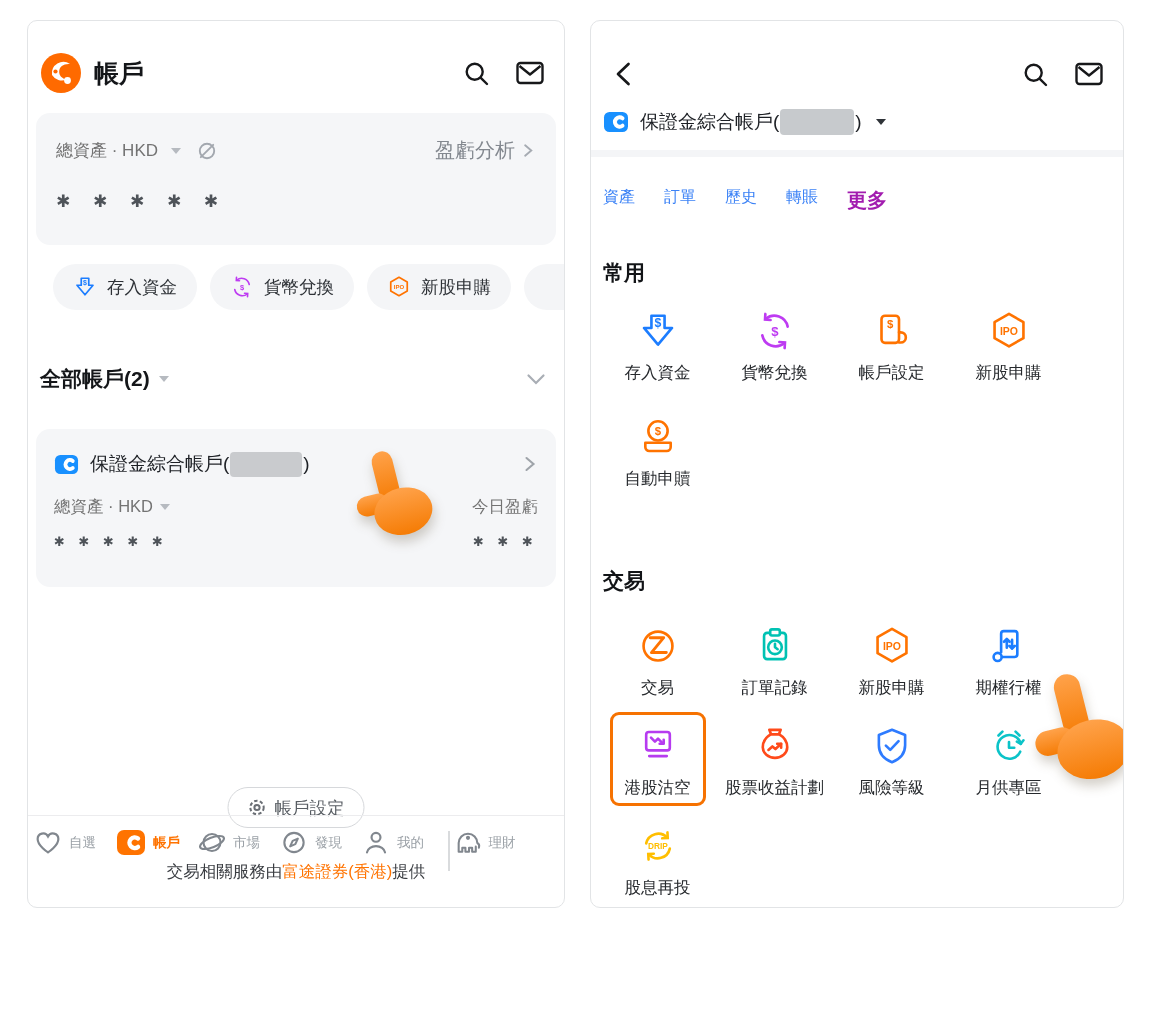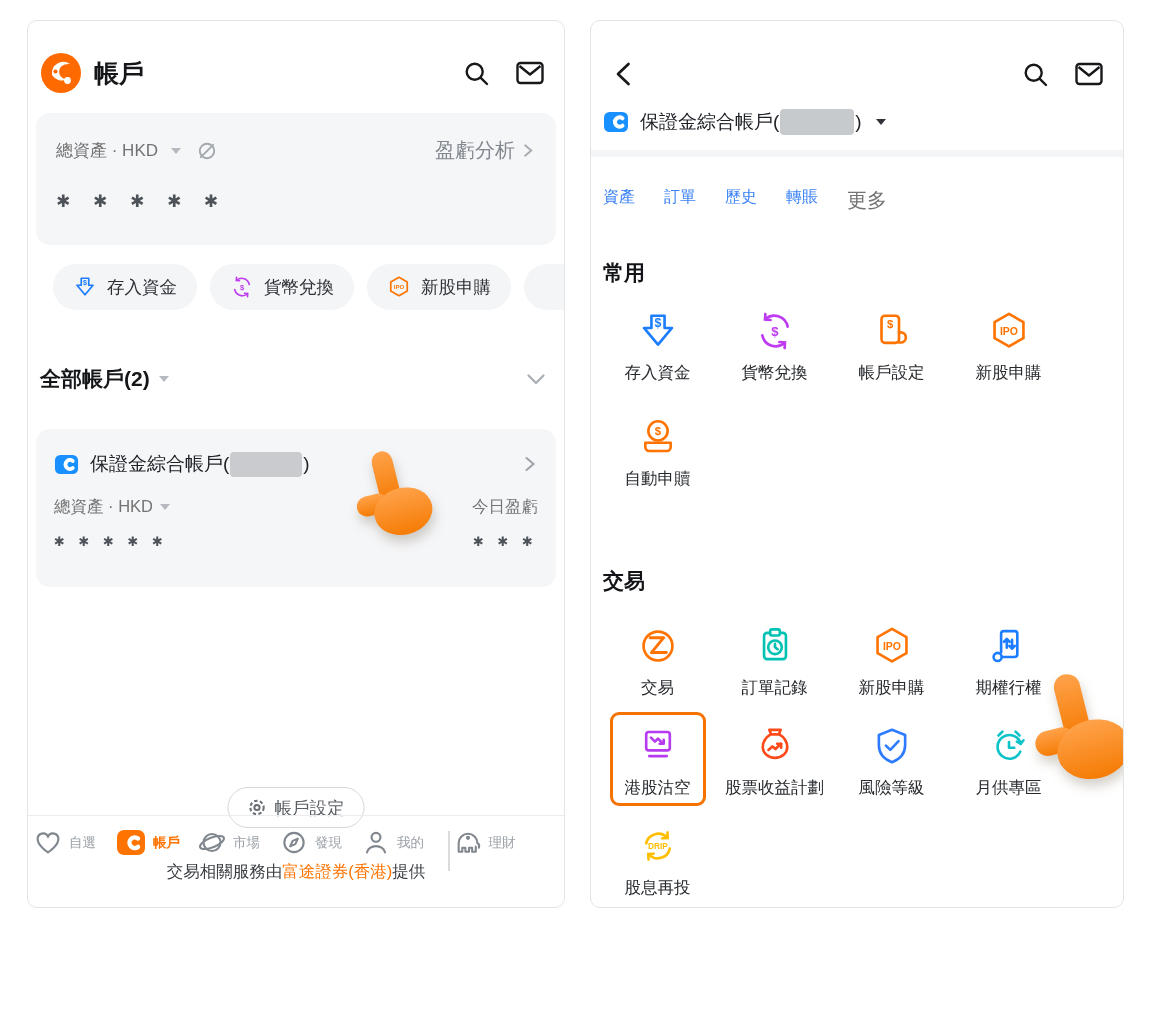--- a/index.html
+++ b/index.html
@@ -84,21 +84,21 @@
   .rp-header { position:absolute; top:32px; left:20px; right:20px; height:42px;
     display:flex; align-items:center; }
   .selector { position:absolute; top:88px; left:12px; display:flex;
     align-items:center; gap:11px; }
   .selector-name { font-size:19px; color:#1d2025; display:flex; align-items:center; }
   .rp-divider { position:absolute; top:129px; left:0; right:0; height:7px;
     background:#f4f5f7; }
 
   .rp-tabs { position:absolute; top:166px; left:12px; display:flex; gap:29px; }
   .rp-tab { position:relative; font-size:16px; color:#3b82f6; }
-  .rp-tab.active { color:#737373; font-weight:400; font-size:20px; }
+  .rp-tab.active { color:#a21caf; font-weight:700; font-size:20px; }
   .rp-tab.active .tab-underline { position:absolute; left:-2px; bottom:-5px;
     width:36px; height:9px; border-radius:5px; z-index:-1;
     background:linear-gradient(90deg,#ff6a00 0%,#ff9233 60%,rgba(255,170,90,.35) 100%); }
 
   .sec-title { position:absolute; left:12px; font-size:21px; font-weight:700;
     color:#121417; }
   #sec-common-title { top:238px; }
   #sec-trade-title  { top:546px; }
 
   .ggrid { position:absolute; left:8px; display:grid;

